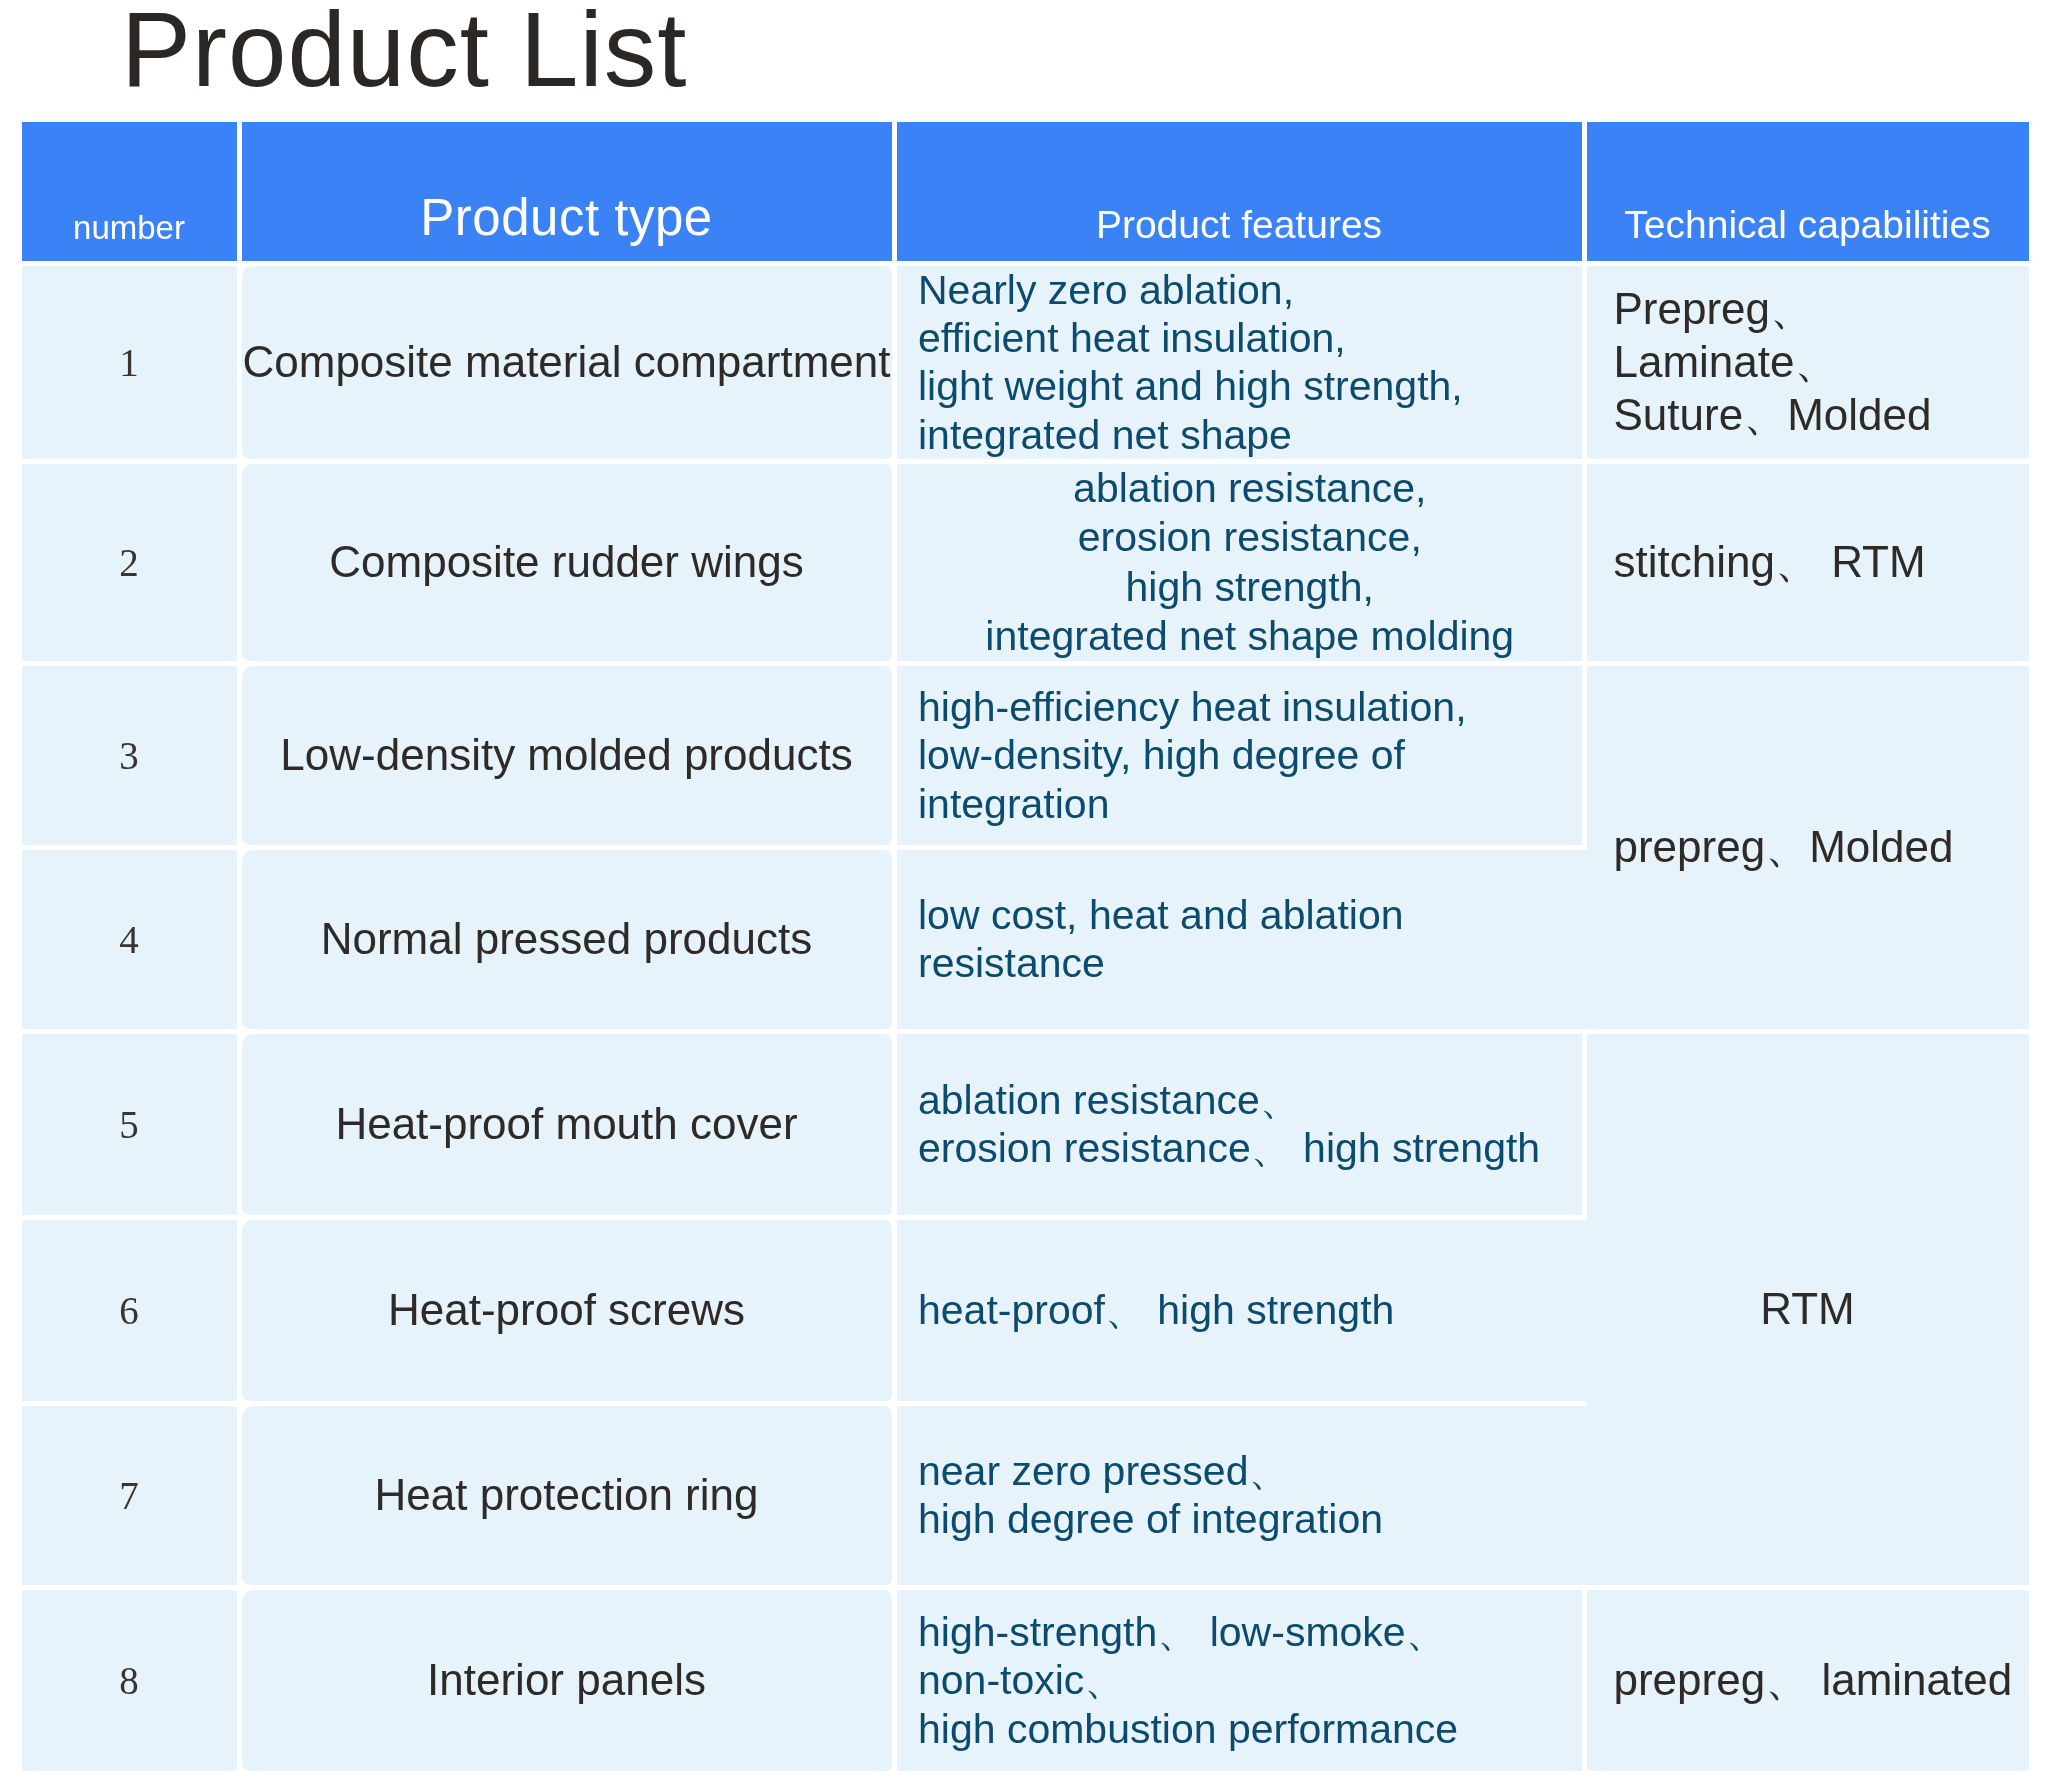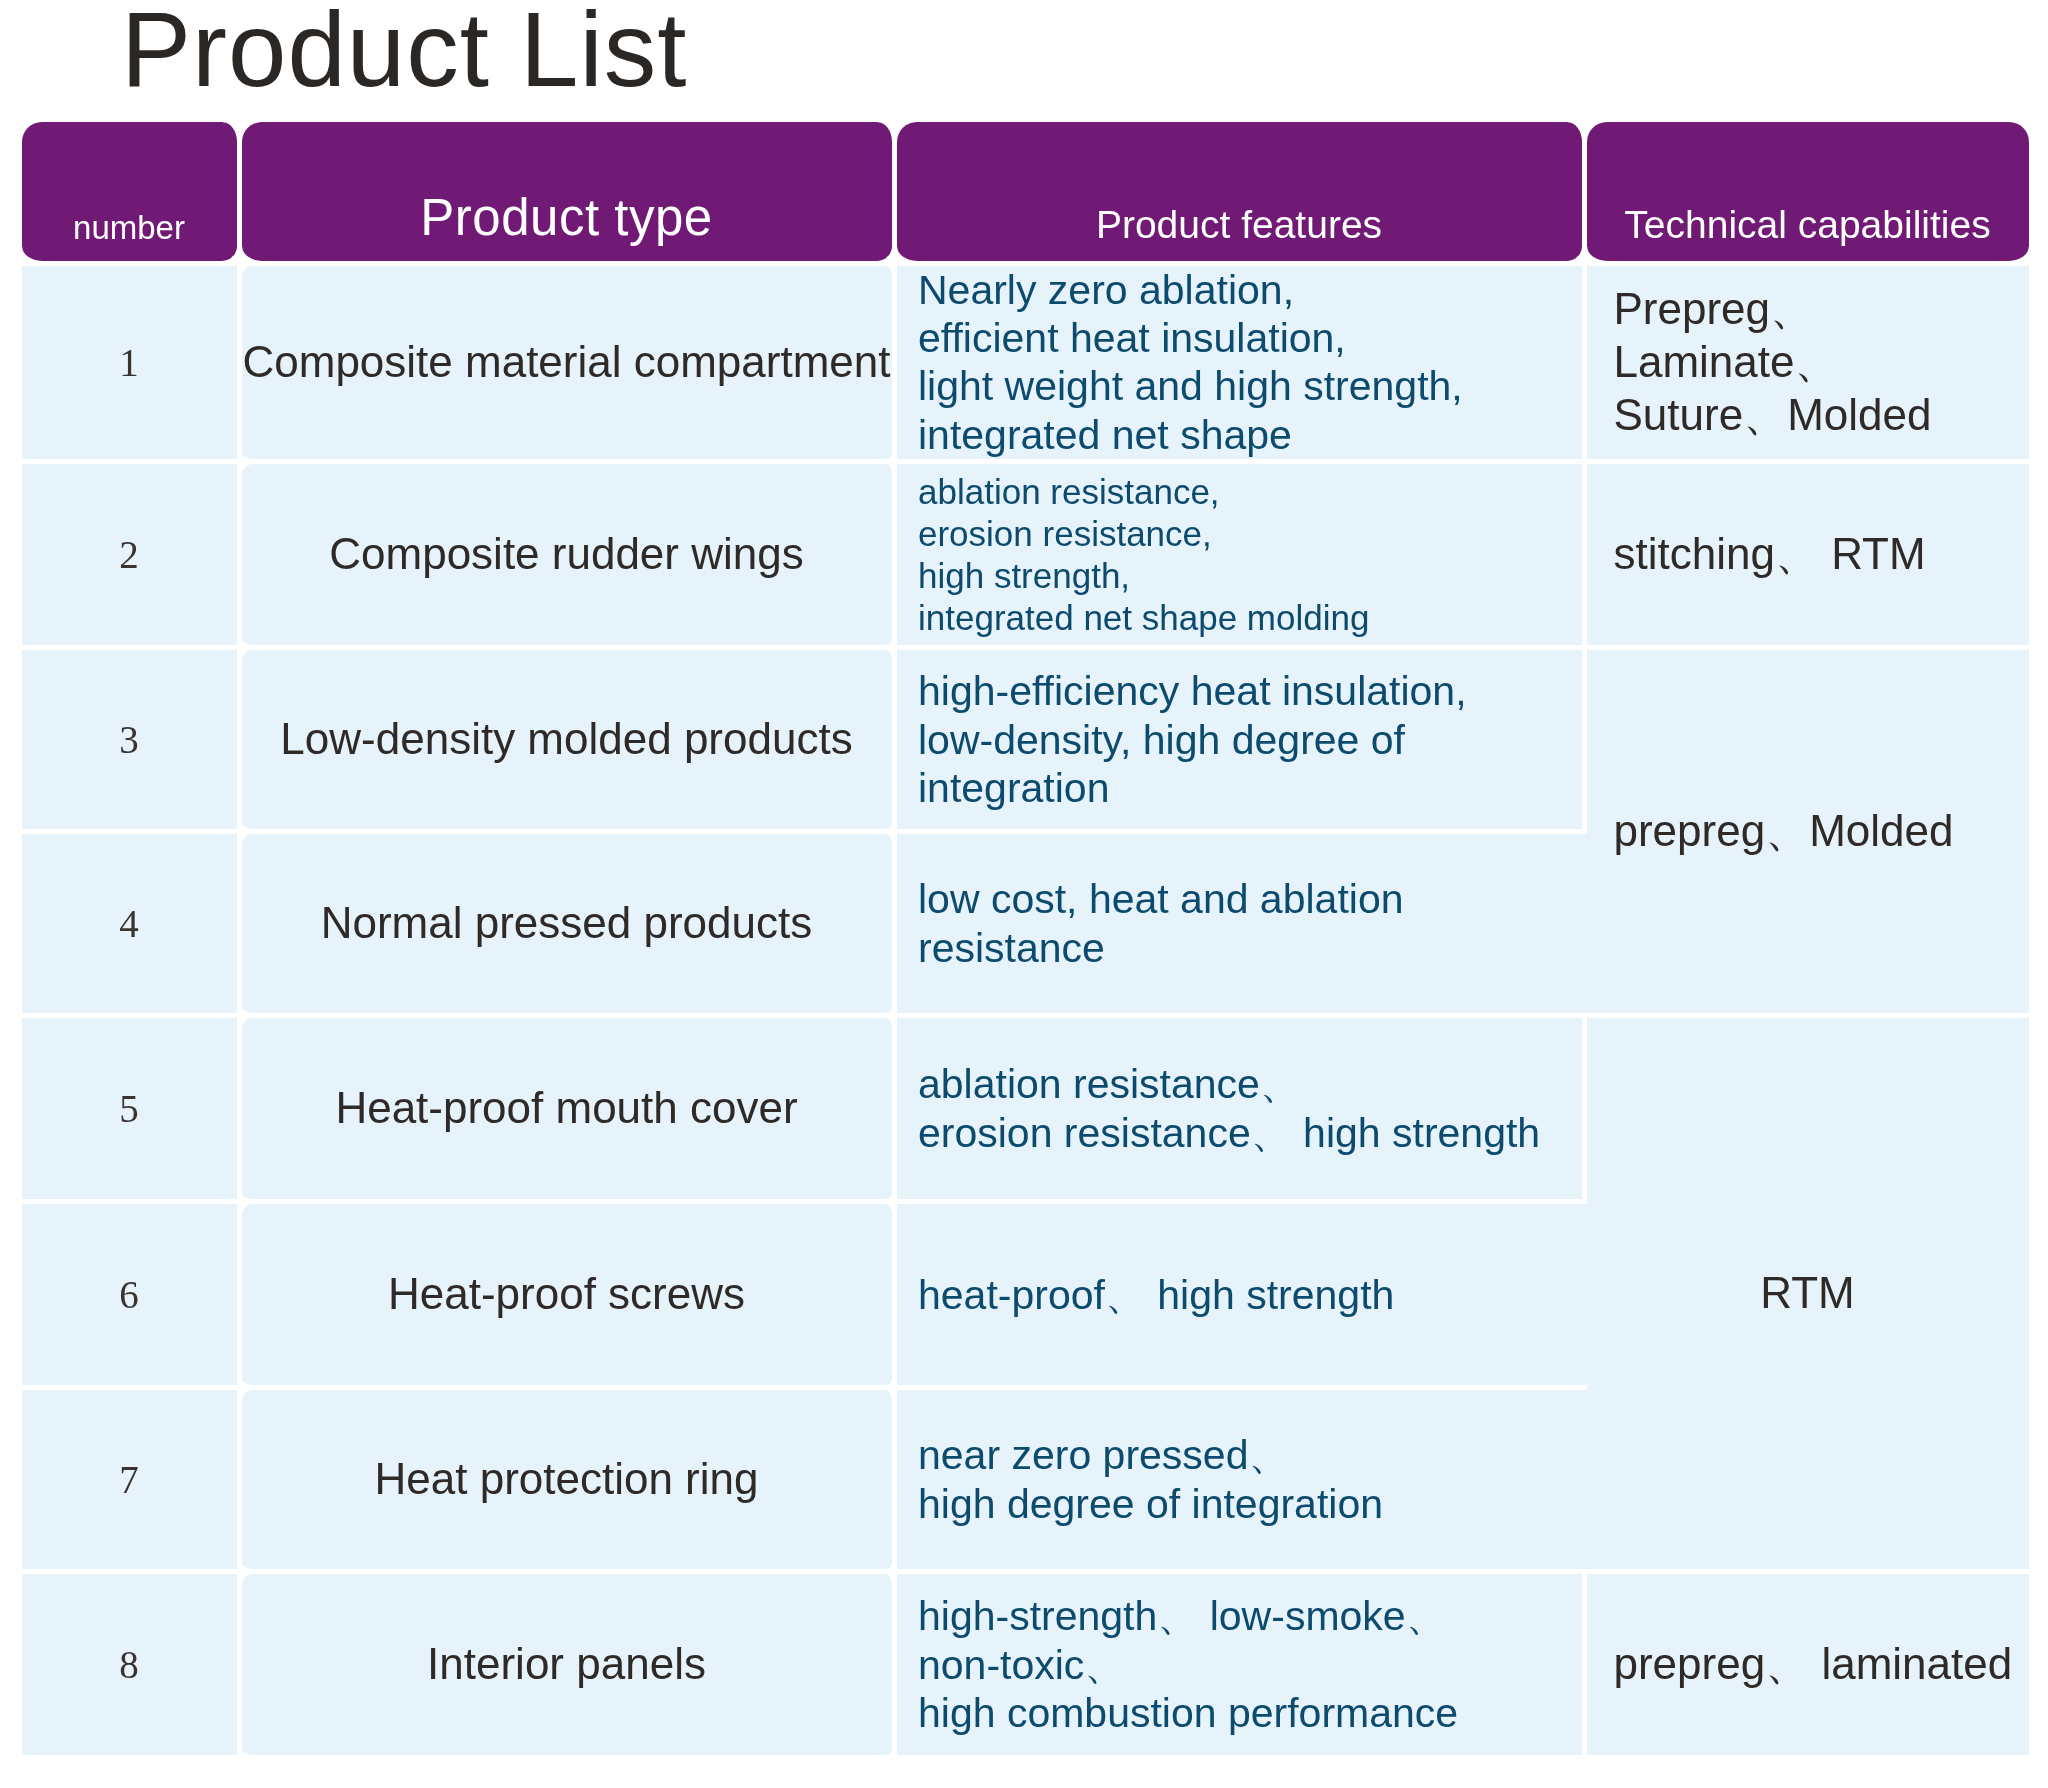--- a/index.html
+++ b/index.html
@@ -58,29 +58,28 @@
     vertical-align: middle;
     padding: 0 0;
   }
   .product-table th:last-child,
   .product-table td:last-child {
     border-right: none;
   }
 
   
   .product-table thead th {
-    background: #701a75;
+    background: #3b82f6;
     color: #ffffff;
     font-weight: 400;
     height: 125px;
     font-size: 39px;
     text-align: center;
     vertical-align: bottom;
     padding-bottom: 13.7px;
-    border-radius: 20px;
   }
   .product-table thead th.h-num {
     font-size: 33px;
   }
   .product-table thead th.h-type {
     font-size: 51px;
     letter-spacing: 0.5px;
   }
 
   
@@ -104,22 +103,23 @@
   }
 
   td.cell-feat {
     text-align: left;
     padding-left: 21.5px;
     font-size: 41px;
     color: #0c4a6e;
     line-height: 1.18;
   }
   td.cell-feat.small {
-    font-size: 35px;
+    font-size: 41px;
     line-height: 1.2;
+    text-align: center;
   }
 
   td.cell-tech {
     text-align: left;
     padding-left: 27px;
     font-size: 44px;
     color: #2e2a28;
     line-height: 1.2;
   }
   td.cell-tech.tech-center {

